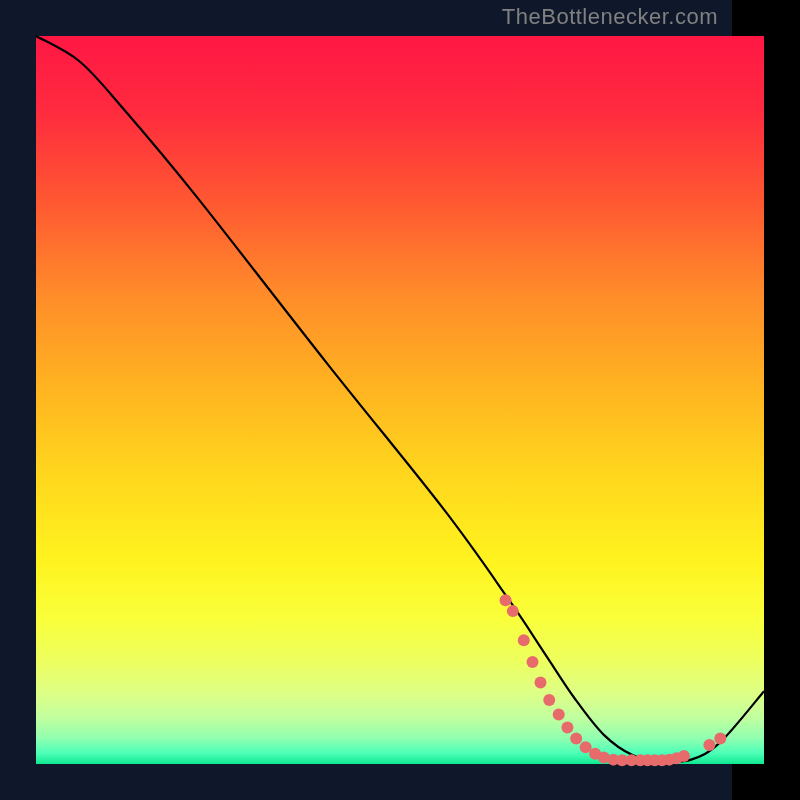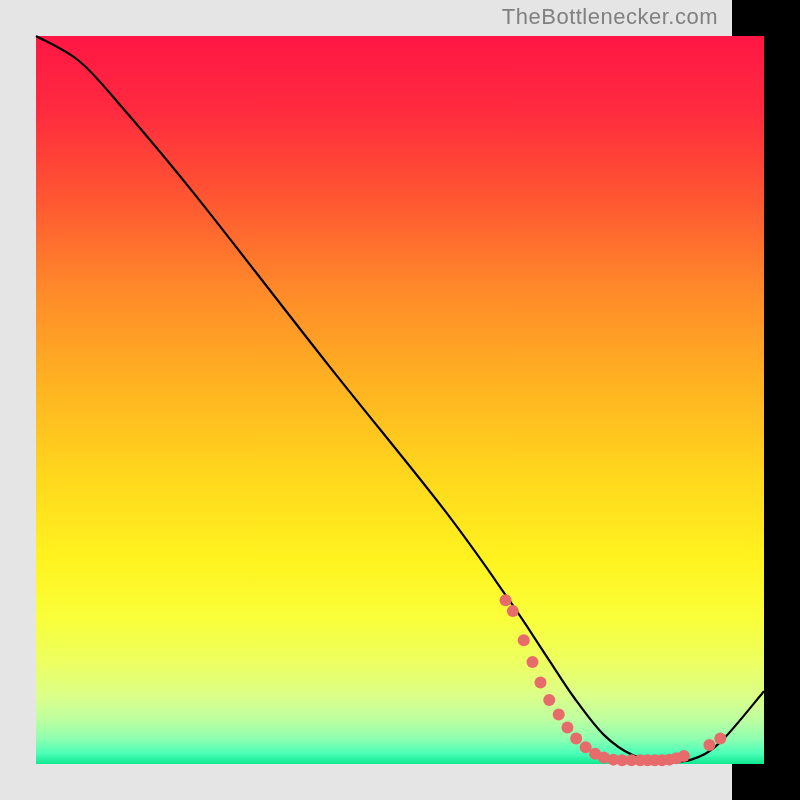--- a/index.html
+++ b/index.html
@@ -8,21 +8,21 @@
     width: 800px;
     height: 800px;
     background: #000;
     overflow: hidden;
     font-family: Arial, Helvetica, sans-serif;
   }
   .frame {
     position: relative;
     width: 732px;
     height: 800px;
-    background: #e5e5e5;
+    background: #0f172a;
   }
   .attribution {
     position: absolute;
     top: 4px;
     right: 14px;
     font-size: 22px;
     color: #808080;
     letter-spacing: 0.5px;
     font-weight: 500;
   }

